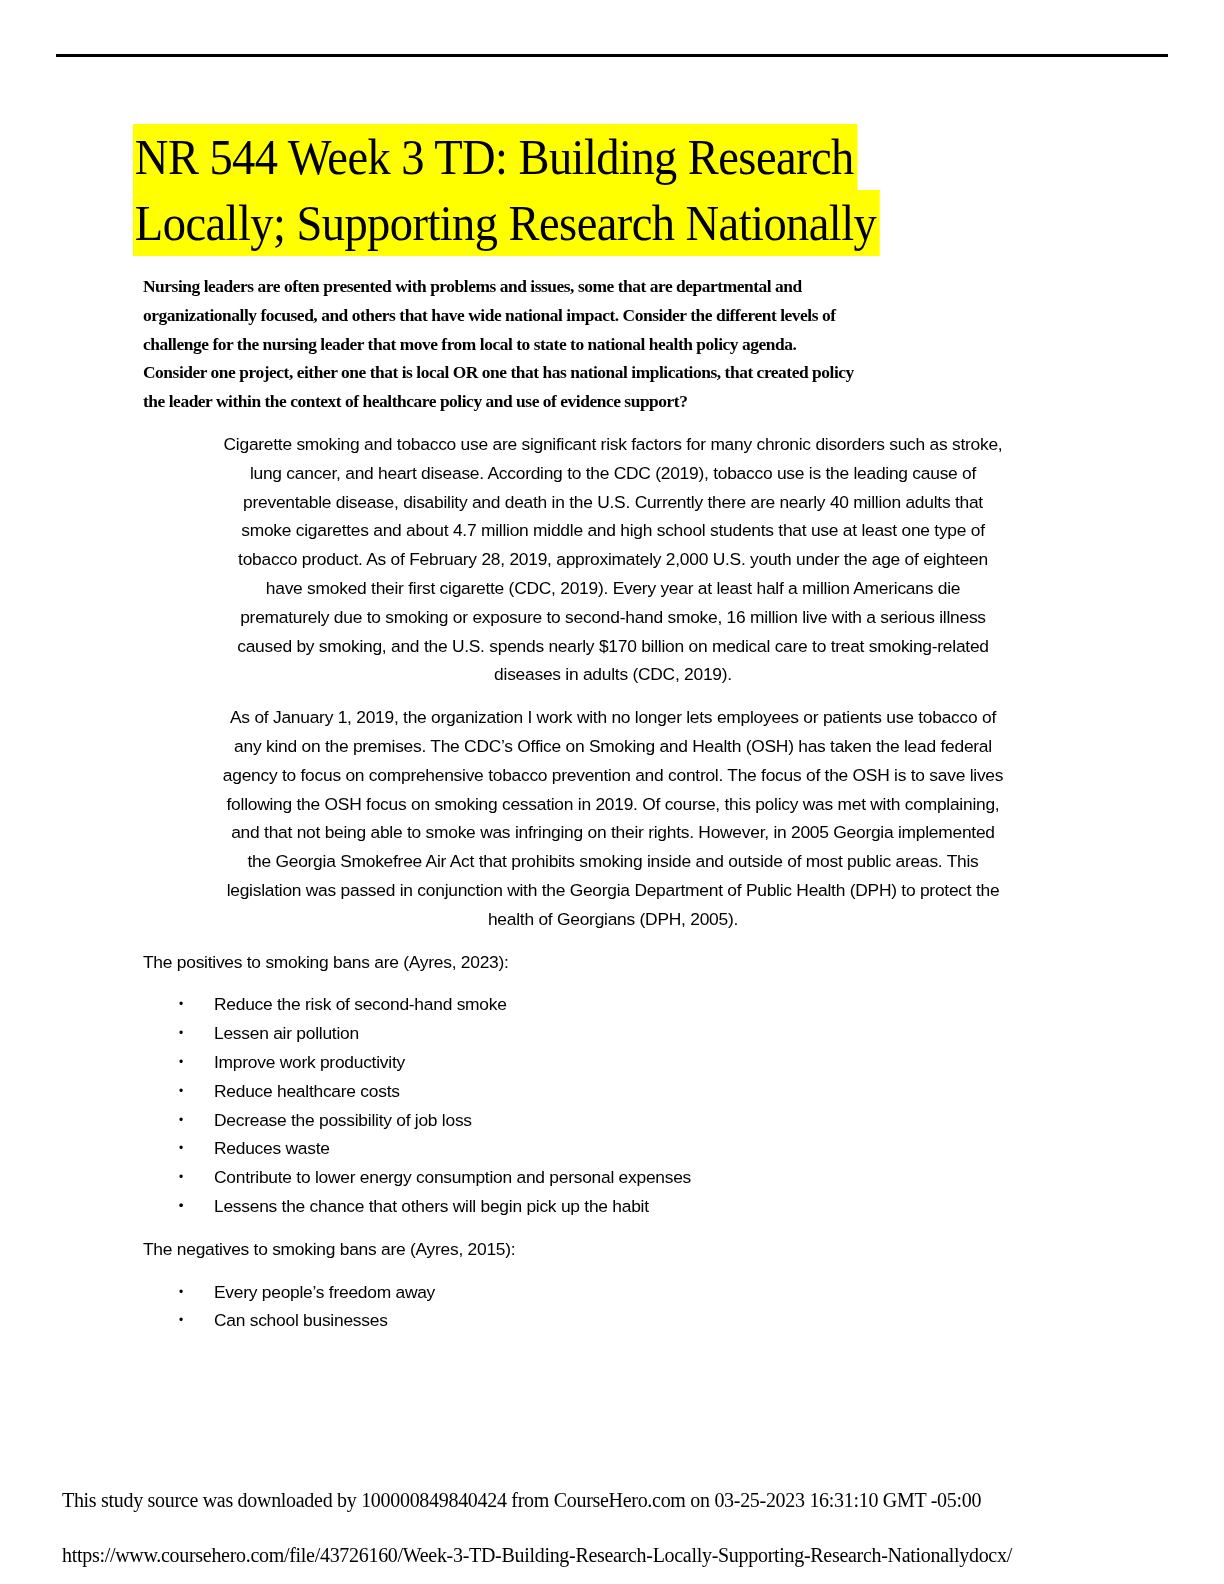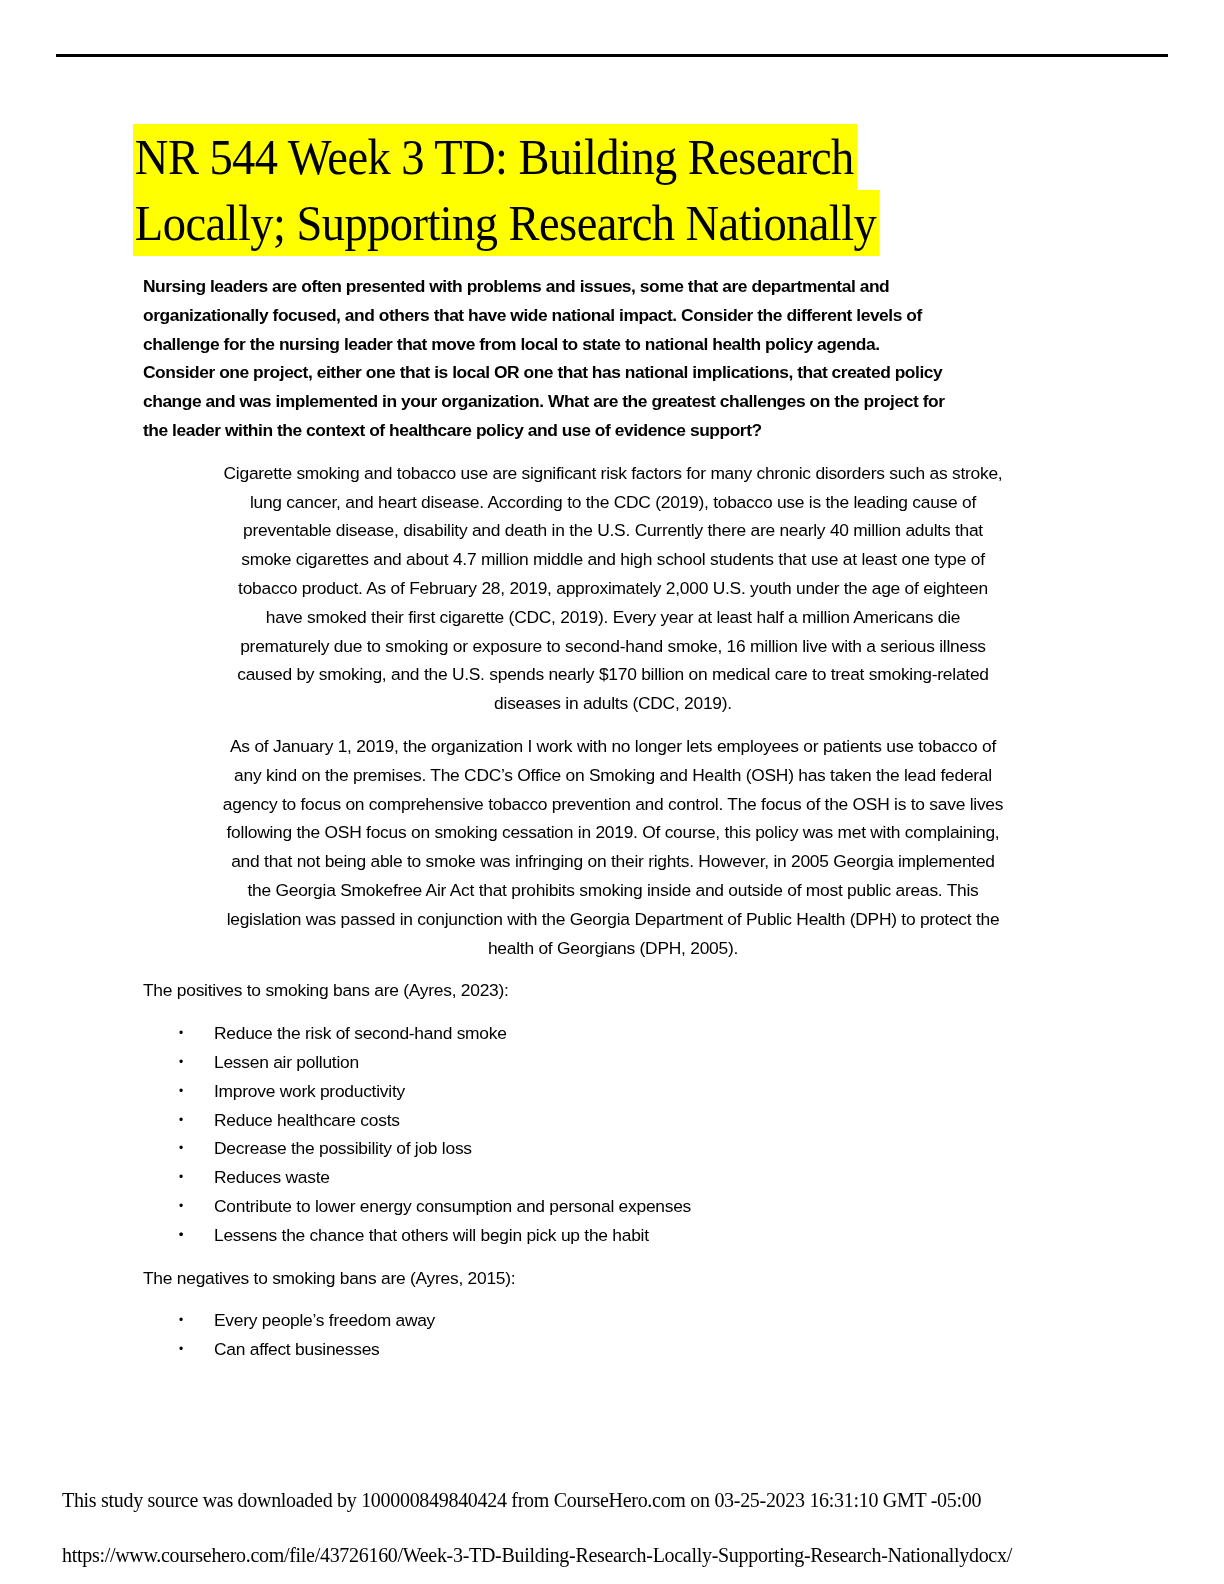--- a/index.html
+++ b/index.html
@@ -53,20 +53,21 @@
     }
     .content .line {
       display: block;
       white-space: nowrap;
       letter-spacing: -0.25px;
     }
     .prompt {
       font-weight: bold;
       margin: 0 0 14px 0;
       letter-spacing: -0.45px;
+      font-family: Liberation Serif, serif;
     }
     .prompt .line { letter-spacing: -0.45px; }
     .para {
       margin: 0 0 14px 0;
       text-align: center;
     }
     .list-intro {
       margin: 0 0 14px 0;
     }
     .bullet-list {
@@ -107,21 +108,20 @@
   <span class="title-line">Locally; Supporting Research Nationally</span>
 </h1>
 
 <div class="content">
 
   <div class="prompt">
     <span class="line">Nursing leaders are often presented with problems and issues, some that are departmental and</span>
     <span class="line">organizationally focused, and others that have wide national impact. Consider the different levels of</span>
     <span class="line">challenge for the nursing leader that move from local to state to national health policy agenda.</span>
     <span class="line">Consider one project, either one that is local OR one that has national implications, that created policy</span>
-    <span class="line">change and was implemented in your organization. What are the greatest challenges on the project for</span>
     <span class="line">the leader within the context of healthcare policy and use of evidence support?</span>
   </div>
 
   <div class="para">
     <span class="line">Cigarette smoking and tobacco use are significant risk factors for many chronic disorders such as stroke,</span>
     <span class="line">lung cancer, and heart disease. According to the CDC (2019), tobacco use is the leading cause of</span>
     <span class="line">preventable disease, disability and death in the U.S. Currently there are nearly 40 million adults that</span>
     <span class="line">smoke cigarettes and about 4.7 million middle and high school students that use at least one type of</span>
     <span class="line">tobacco product. As of February 28, 2019, approximately 2,000 U.S. youth under the age of eighteen</span>
     <span class="line">have smoked their first cigarette (CDC, 2019). Every year at least half a million Americans die</span>
@@ -150,18 +150,18 @@
     <li><span class="bullet">•</span><span>Decrease the possibility of job loss</span></li>
     <li><span class="bullet">•</span><span>Reduces waste</span></li>
     <li><span class="bullet">•</span><span>Contribute to lower energy consumption and personal expenses</span></li>
     <li><span class="bullet">•</span></li>
     <li><span class="bullet">•</span><span>Lessens the chance that others will begin pick up the habit</span></li>
   </ul>
 
   <div class="list-intro line">The negatives to smoking bans are (Ayres, 2015):</div>
   <ul class="bullet-list">
     <li><span class="bullet">•</span><span>Every people’s freedom away</span></li>
-    <li><span class="bullet">•</span><span>Can affect businesses</span></li>
+    <li><span class="bullet">•</span><span>Can school businesses</span></li>
   </ul>
 </div>
 
 <div class="footer-line footer-source">This study source was downloaded by 100000849840424 from CourseHero.com on 03-25-2023 16:31:10 GMT -05:00</div>
 <div class="footer-line footer-url">https://www.coursehero.com/file/43726160/Week-3-TD-Building-Research-Locally-Supporting-Research-Nationallydocx/</div>
 
 </body></html>

